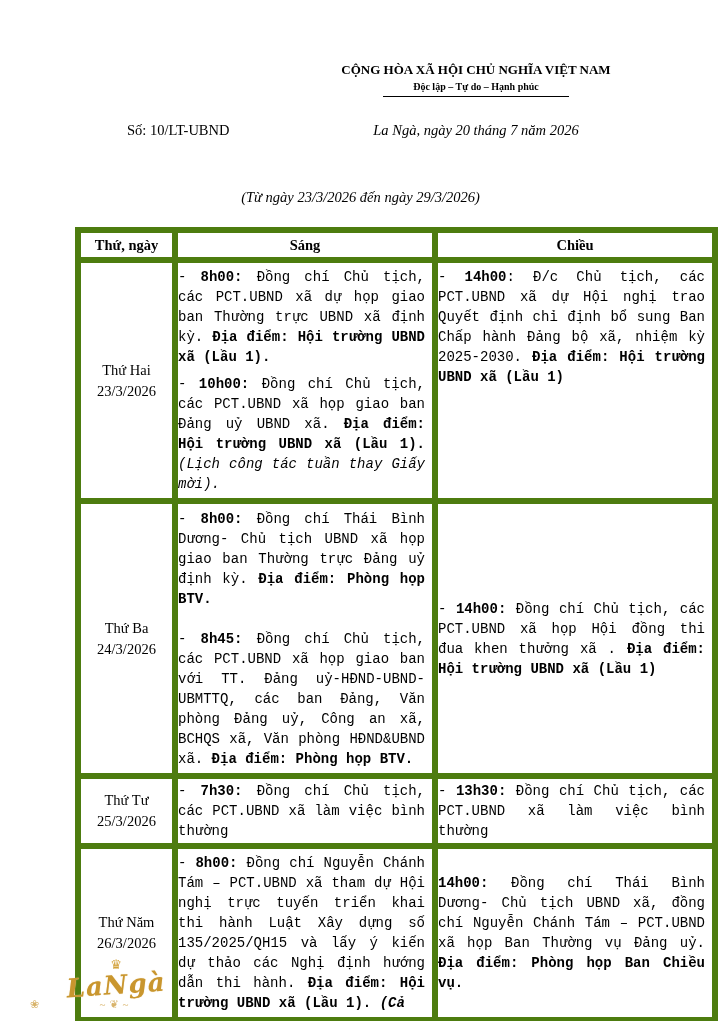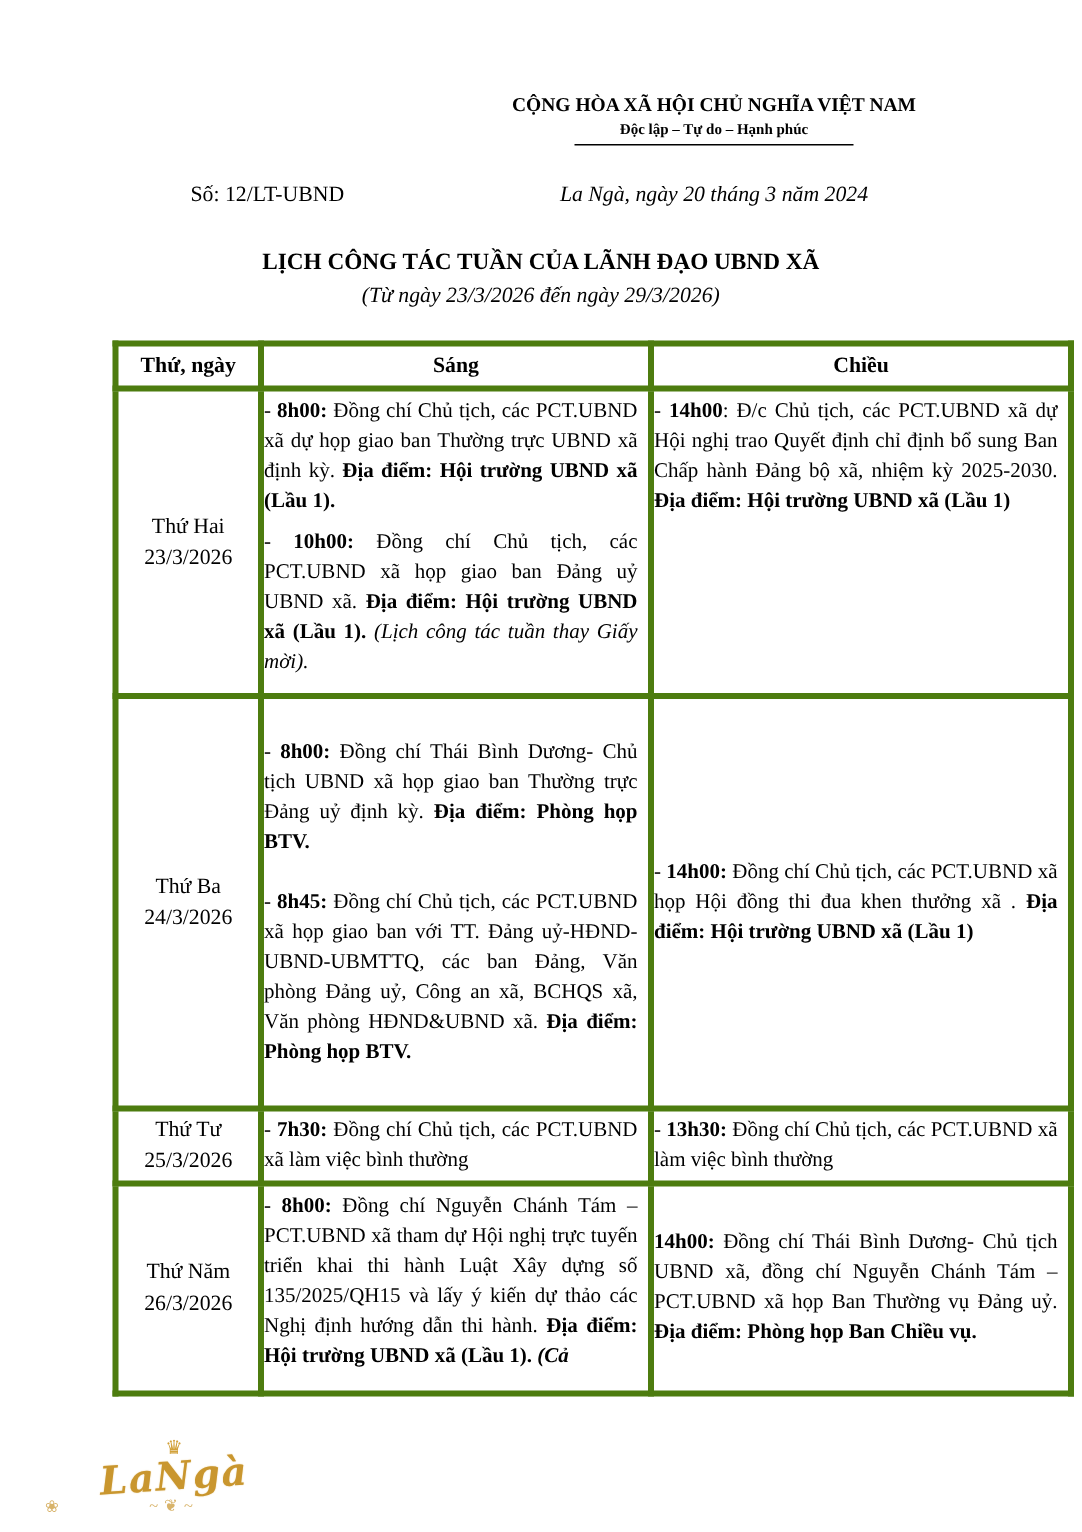--- a/index.html
+++ b/index.html
@@ -51,33 +51,33 @@
   
   table.schedule {
     position: absolute; left: 75px; top: 227px;
     width: 637px; border-collapse: collapse; table-layout: fixed;
     font-size: 14px;
   }
   table.schedule col.c-day   { width: 97px; }
   table.schedule col.c-sang  { width: 260px; }
   table.schedule col.c-chieu { width: 280px; }
   table.schedule th, table.schedule td {
-    border: 4px solid #4d7c0f;
+    border: 6px solid #4d7c0f;
   }
   table.schedule th {
     height: 30px; font-weight: bold; font-size: 14.5px;
     text-align: center; vertical-align: middle;
   }
   td.day-cell {
     text-align: center; vertical-align: middle;
     font-size: 14.5px; line-height: 21px; padding: 2px;
   }
   td.content-cell {
     text-align: justify; vertical-align: top;
-    padding: 4px 7px 4px 0; line-height: 20px; overflow: hidden;
+    padding: 4px 7px 4px 0; line-height: 20px; overflow: hidden; font-family: Liberation Mono, monospace;
   }
   .para + .para { margin-top: 7px; }
   .row-mon  { height: 205px; }
   .row-tue  { height: 275px; }
   .row-tue .para + .para { margin-top: 20px; }
   .row-tue td.content-cell { vertical-align: middle; }
   .row-wed  { height: 46px; }
   .row-wed td.content-cell { vertical-align: middle; padding-top: 2px; padding-bottom: 2px; }
   .row-thu  { height: 140px; }
   .row-thu td.cell-chieu { vertical-align: middle; }
@@ -109,24 +109,23 @@
 
 <div class="page">
 
 
   <div class="national-block">
     <div class="nat-line1">CỘNG HÒA XÃ HỘI CHỦ NGHĨA VIỆT NAM</div>
     <div class="nat-line2">Độc lập – Tự do – Hạnh phúc</div>
     <div class="nat-underline"></div>
   </div>
 
-  <div class="doc-number">Số:  12/LT-UBND</div>
-  <div class="place-date">La Ngà, ngày 20 tháng 3 năm 2024</div>
-
-  <div class="doc-title">LỊCH CÔNG TÁC TUẦN CỦA LÃNH ĐẠO UBND XÃ</div>
+  <div class="doc-number">Số:  10/LT-UBND</div>
+  <div class="place-date">La Ngà, ngày 20 tháng 7 năm 2026</div>
+
   <div class="doc-subtitle">(Từ ngày 23/3/2026 đến ngày 29/3/2026)</div>
 
   <table class="schedule">
     <colgroup>
         <col class="c-day">
         <col class="c-sang">
         <col class="c-chieu">
       </colgroup>
     <thead>
       <tr>

